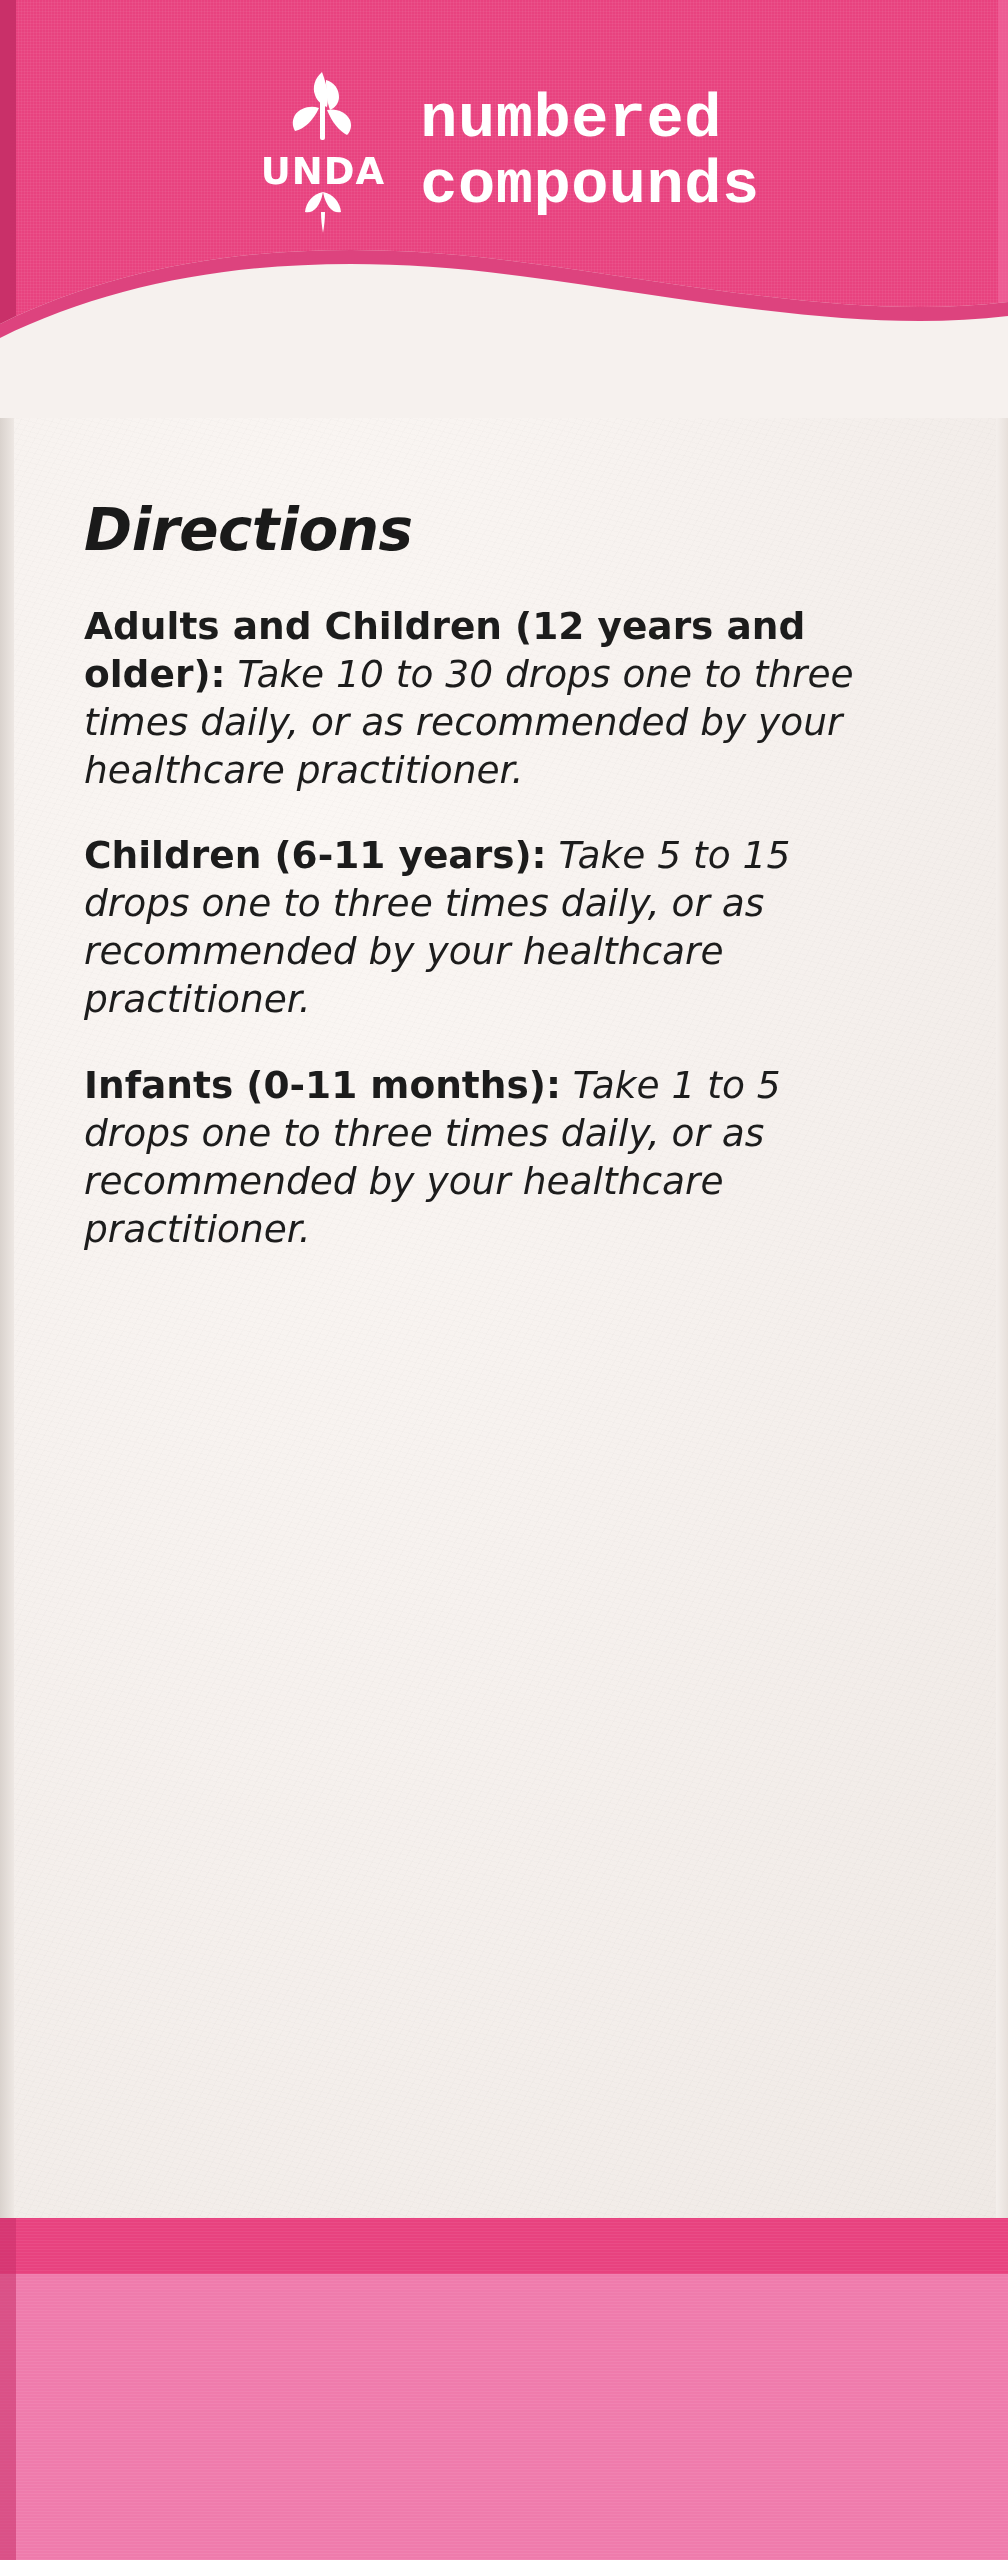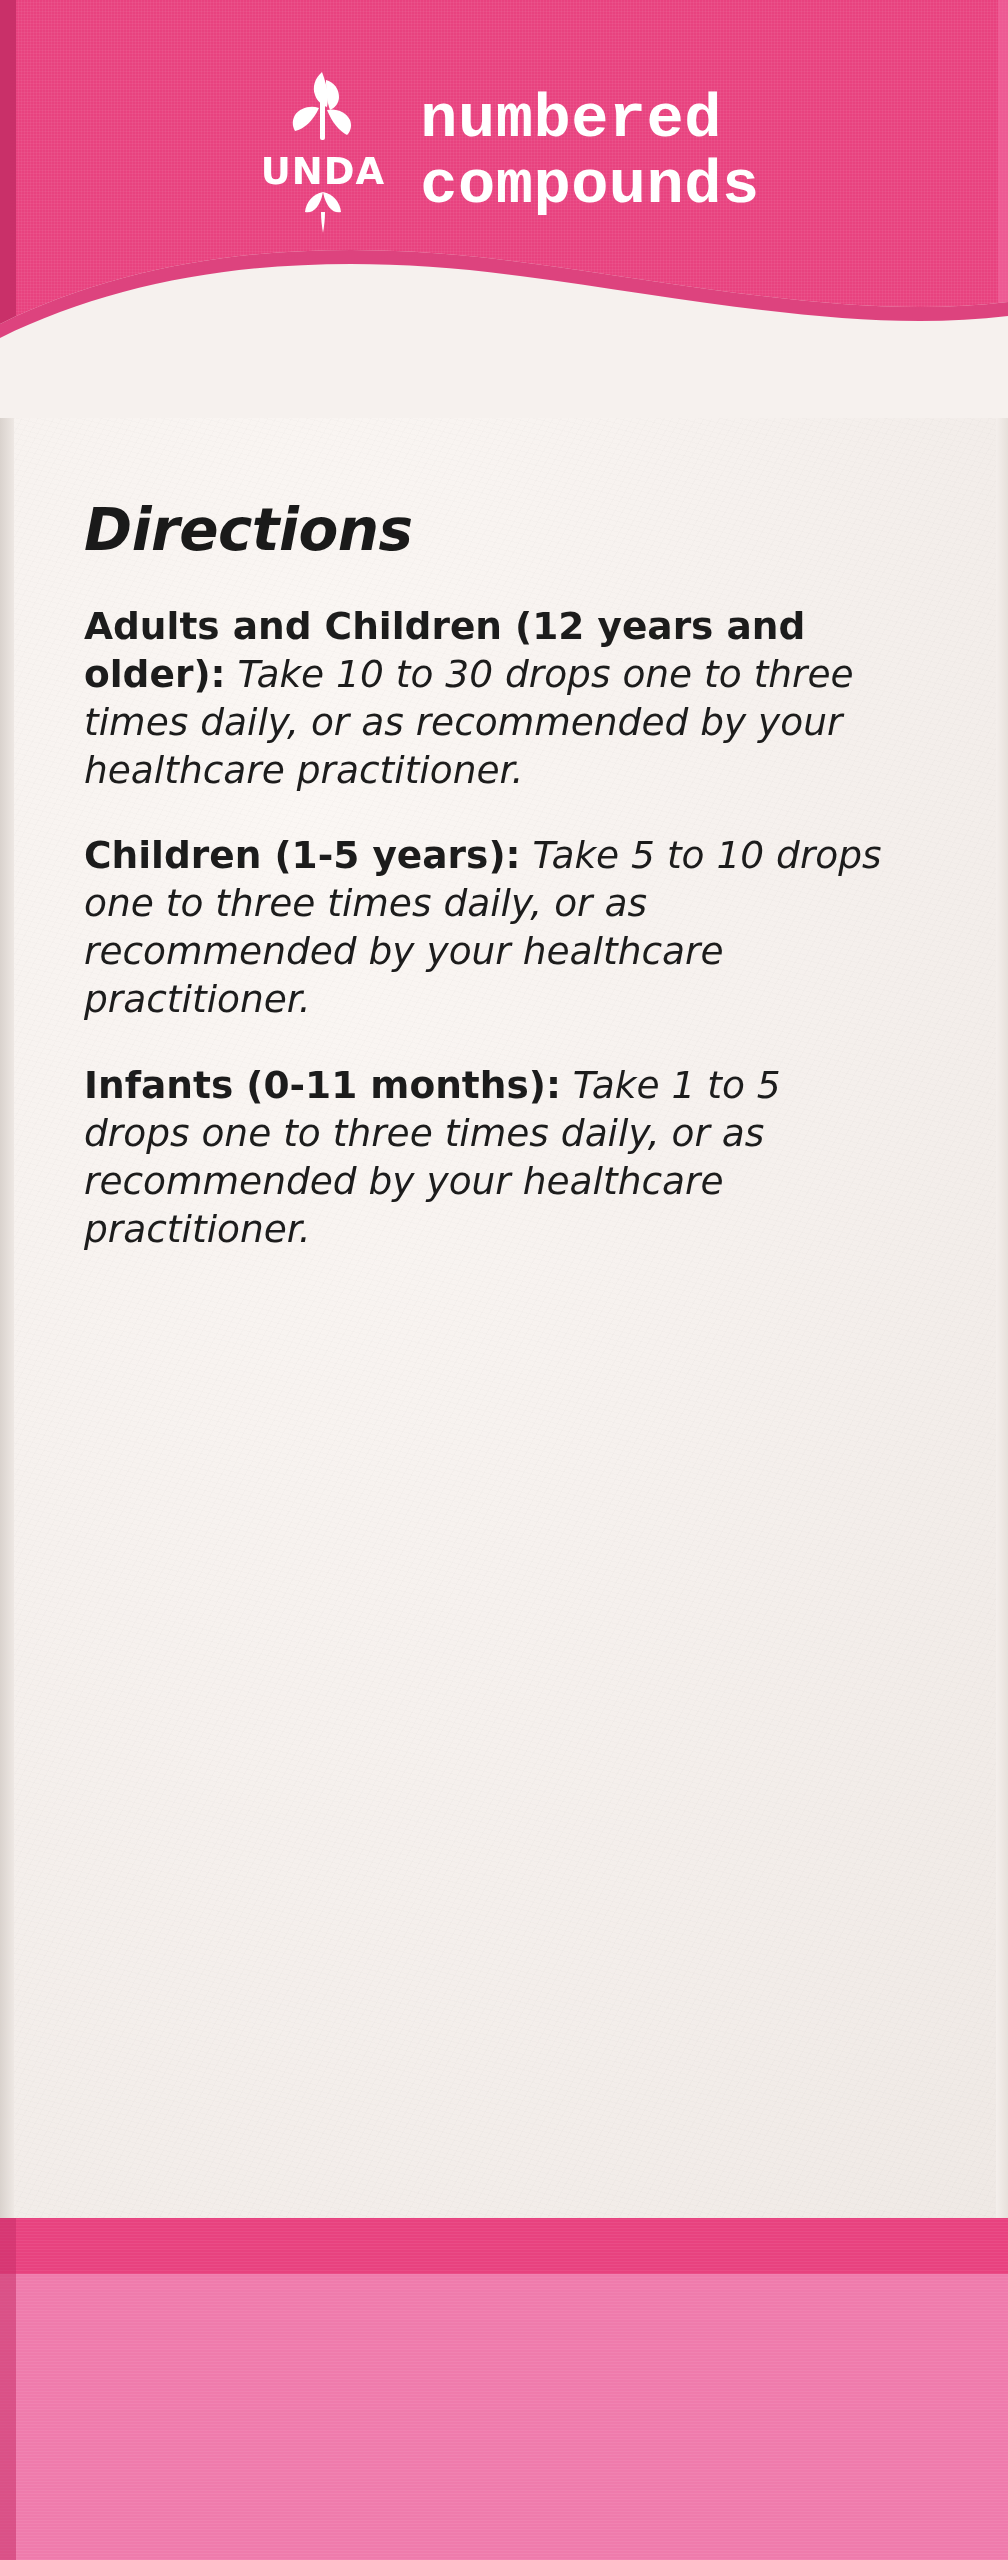--- a/index.html
+++ b/index.html
@@ -248,24 +248,24 @@
     <div class="paper-left-edge"></div>
     <div class="paper-right-edge"></div>
 
     <div class="content">
       <div class="section-title">Directions</div>
 
       <p class="dose-block">
         <span class="dose-label">Adults and Children (12 years and older):</span><span class="dose-text"> Take 10 to 30 drops one to three times daily, or as recommended by your healthcare practitioner.</span>
       </p>
 
-
       <p class="dose-block">
-        <span class="dose-label">Children (1-5 years):</span><span class="dose-text"> Take 5 to 10 drops one to three times daily, or as recommended by your healthcare practitioner.</span>
+        <span class="dose-label">Children (6-11 years):</span><span class="dose-text"> Take 5 to 15 drops one to three times daily, or as recommended by your healthcare practitioner.</span>
       </p>
+
 
       <p class="dose-block">
         <span class="dose-label">Infants (0-11 months):</span><span class="dose-text"> Take 1 to 5 drops one to three times daily, or as recommended by your healthcare practitioner.</span>
       </p>
 
     </div>
   </div>
 
   <div class="footer-band-dark">
     <div class="footer-texture"></div>

